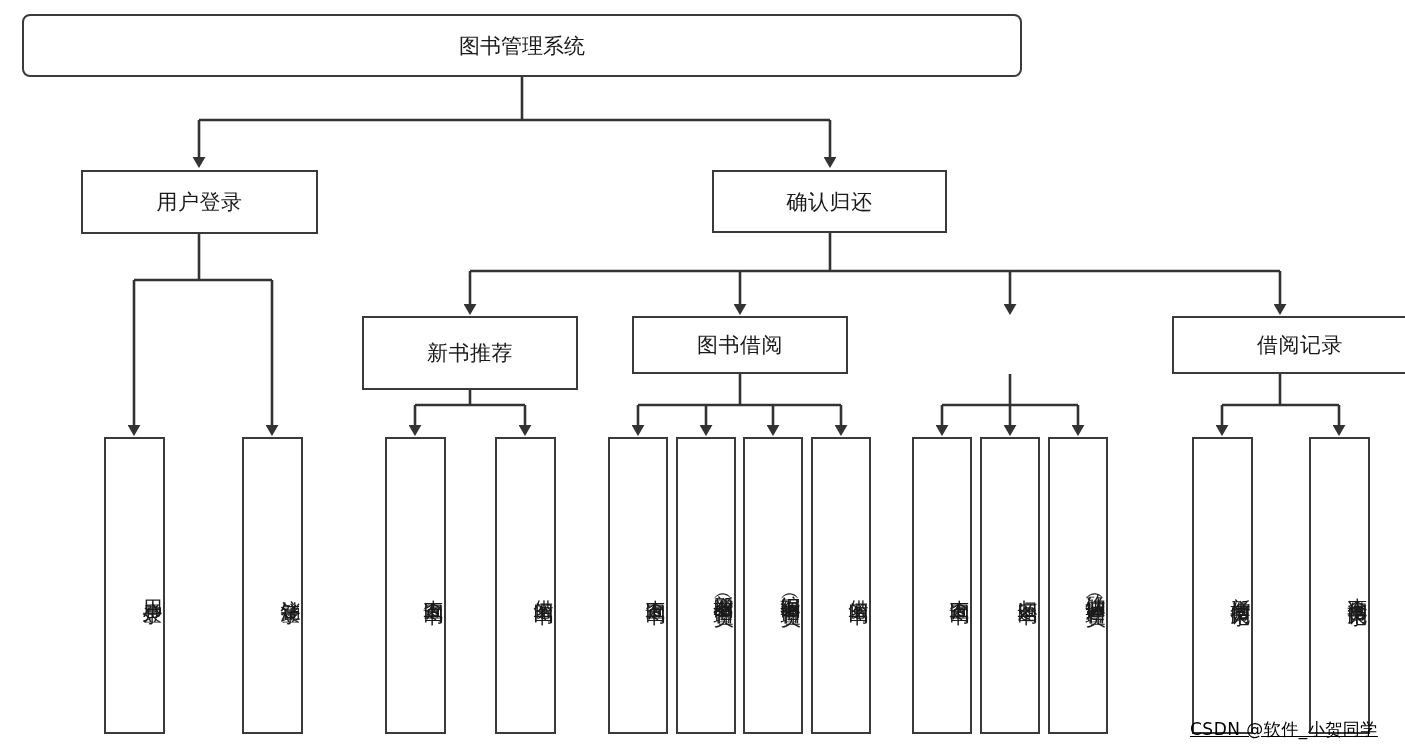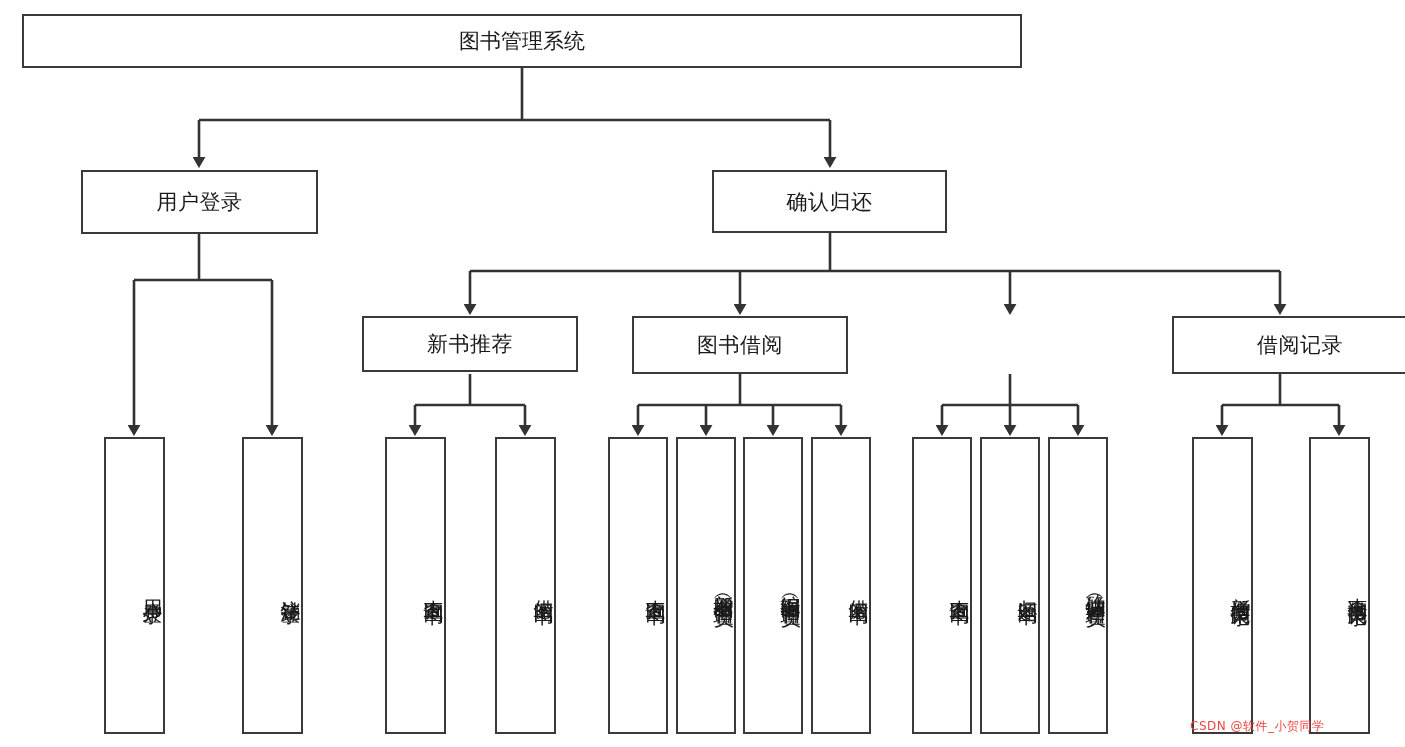--- a/index.html
+++ b/index.html
@@ -53,24 +53,25 @@
     justify-content: center;
   }
   .node.v .lbl {
     writing-mode: vertical-rl;
     text-orientation: upright;
     line-height: 1.08;
     white-space: nowrap;
   }
   .watermark {
     position: absolute;
-    font-size: 12px;
-    color: #ef4444;
+    font-size: 17px;
+    color: #000000;
     white-space: nowrap;
     letter-spacing: 0.5px;
+    text-decoration: underline;
   }
 </style>
 </head>
 <body>
 
 <div id="canvas">
 
   <svg id="wires" viewBox="0 0 1405 747" width="1405" height="747">
     <defs>
       <marker id="arrow" viewBox="0 0 12 14" refX="1" refY="7" markerWidth="11" markerHeight="13" orient="auto-start-reverse" markerUnits="userSpaceOnUse">
@@ -114,32 +115,32 @@
       <path d="M 1010 405 L 1010 426" marker-end="url(#arrow)"></path>
       <path d="M 1078 405 L 1078 426" marker-end="url(#arrow)"></path>
 
       <path d="M 1280 374 L 1280 405"></path>
       <path d="M 1222 405 L 1339 405"></path>
       <path d="M 1222 405 L 1222 426" marker-end="url(#arrow)"></path>
       <path d="M 1339 405 L 1339 426" marker-end="url(#arrow)"></path>
     </g>
   </svg>
 
-  <div class="node root" style="left:22px; top:14px; width:1000px; height:54px;">
+  <div class="node root" style="left:22px; top:14px; width:1000px; height:63px;border-radius:8px;">
     <span class="lbl">图书管理系统</span>
   </div>
 
   <div class="node h" style="left:81px; top:170px; width:237px; height:64px;">
     <span class="lbl">用户登录</span>
   </div>
   <div class="node h" style="left:712px; top:170px; width:235px; height:63px;">
     <span class="lbl">确认归还</span>
   </div>
 
-  <div class="node h" style="left:362px; top:316px; width:216px; height:56px;">
+  <div class="node h" style="left:362px; top:316px; width:216px; height:74px;">
     <span class="lbl">新书推荐</span>
   </div>
   <div class="node h" style="left:632px; top:316px; width:216px; height:58px;">
     <span class="lbl">图书借阅</span>
   </div>
   <div class="node h" style="left:1172px; top:316px; width:256px; height:58px;">
     <span class="lbl">借阅记录</span>
   </div>
 
   <div class="node v" style="left:104px; top:437px; width:61px; height:297px;">

